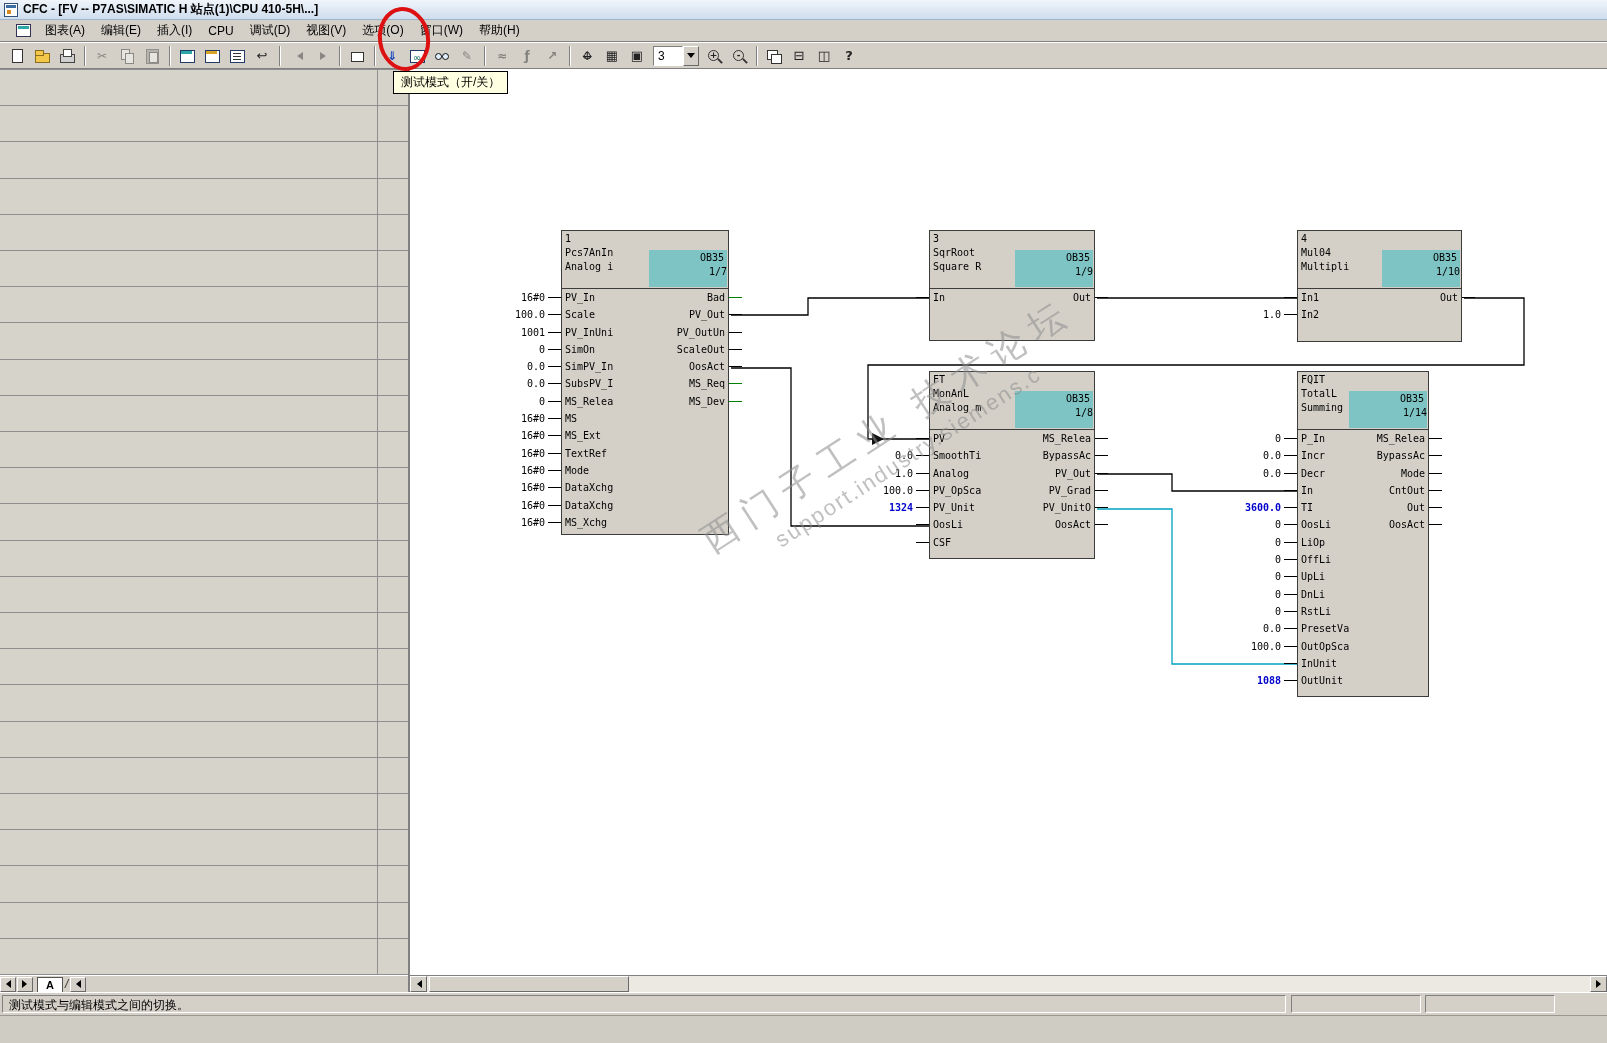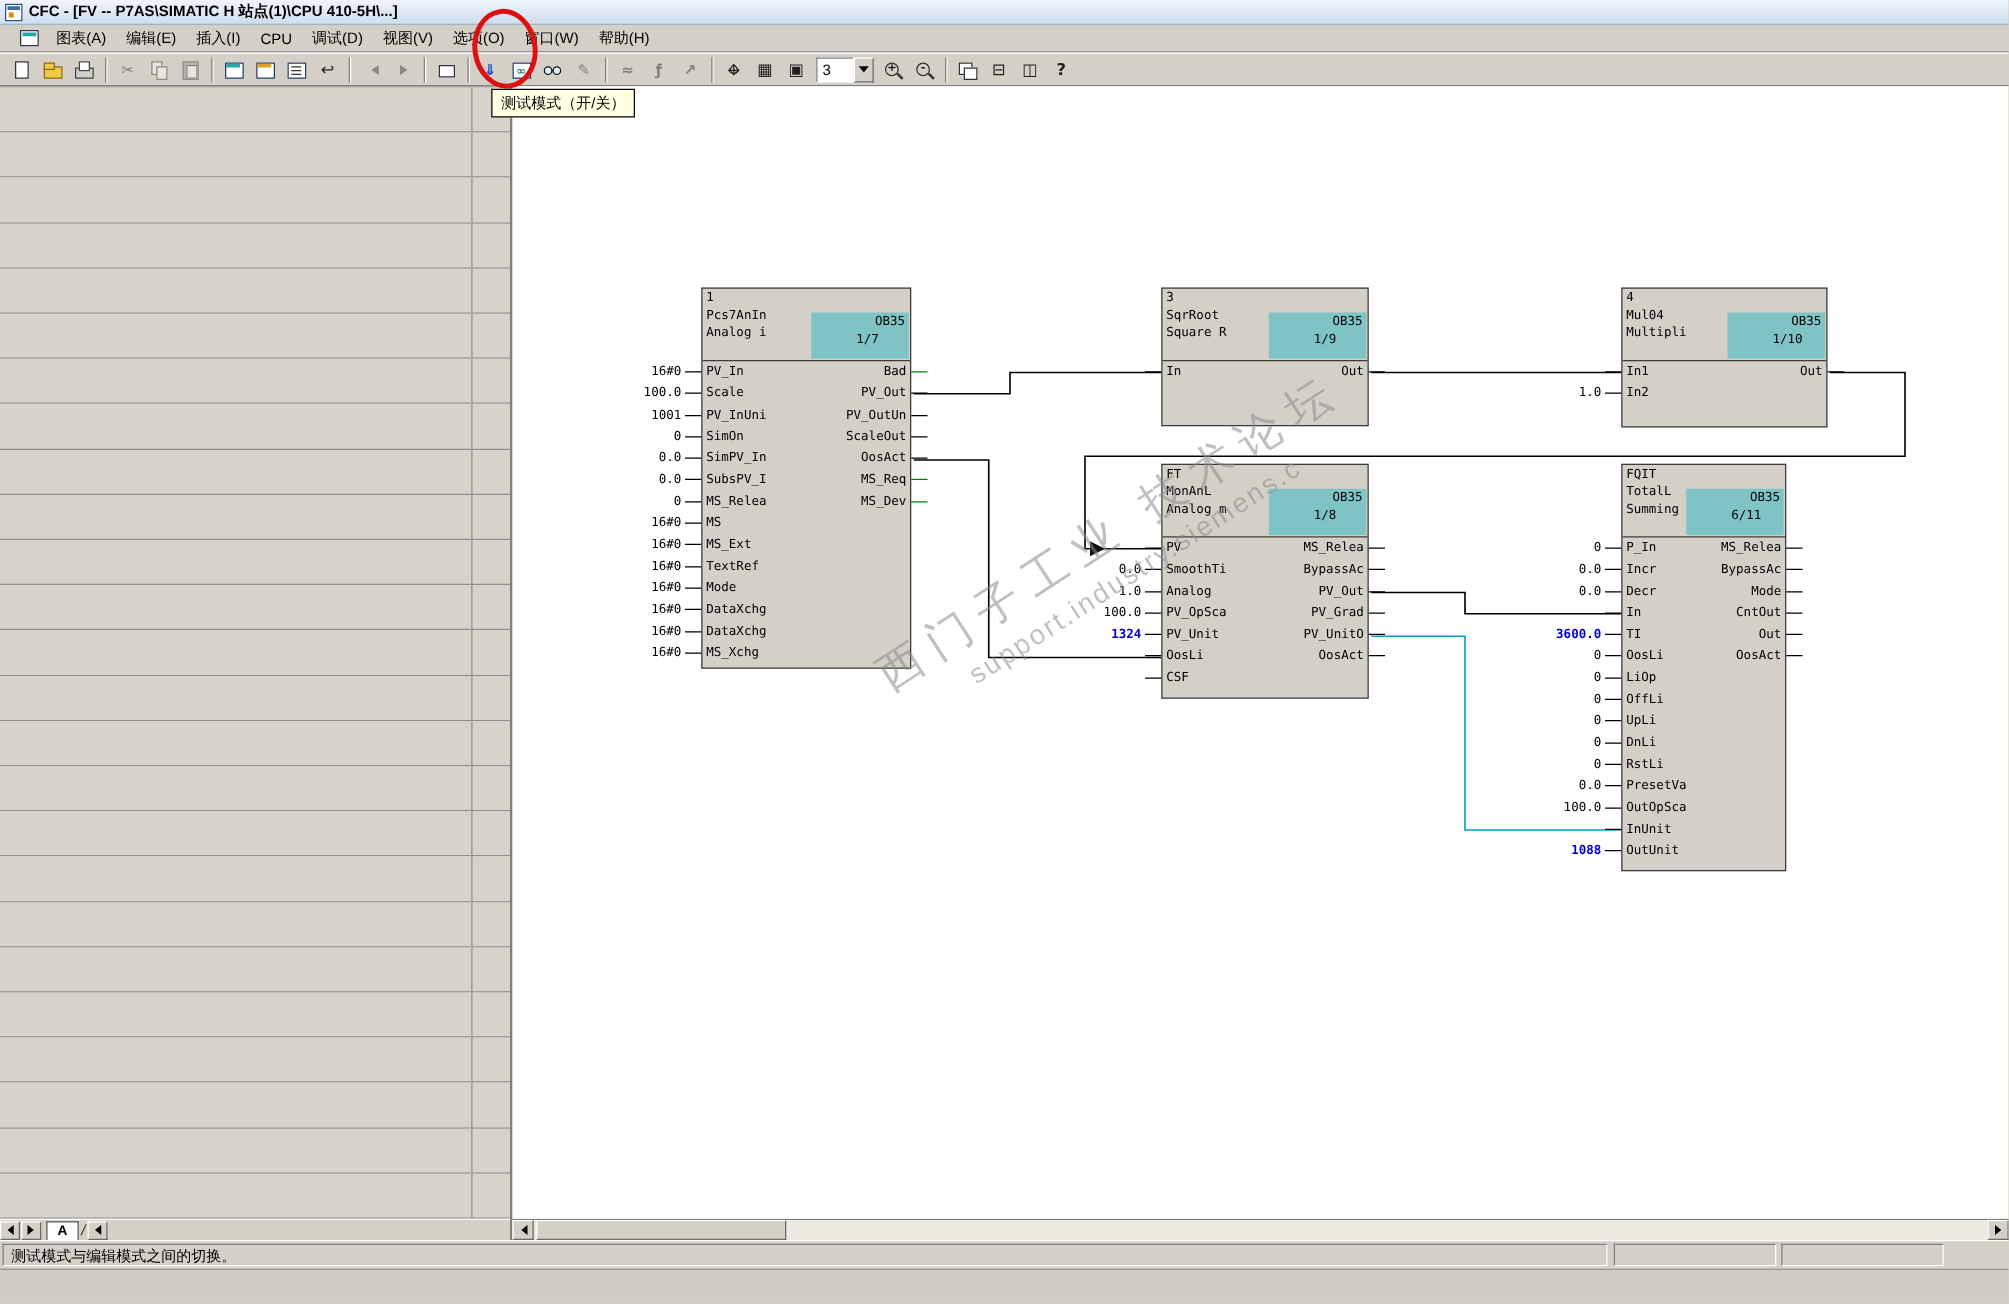--- a/index.html
+++ b/index.html
@@ -100,21 +100,21 @@
 
   .canvas-col { flex:1; display:flex; flex-direction:column; }
   .canvas { position:relative; width:1197px; height:906px; background:#fff; overflow:hidden; }
 
   
   .block { position:absolute; border:1px solid #3c3c3c; background:#d4d0c8; font:10px "DejaVu Sans Mono",monospace; color:#000; z-index:10; }
   .blk-head { position:relative; height:58px; border-bottom:1px solid #3c3c3c; }
   .hl { height:14px; line-height:14px; padding:1px 0 0 3px; white-space:nowrap; }
   .task-box { position:absolute; right:1px; top:19px; width:78px; height:37px; background:#7fc4c4;padding-left:36px; }
   .task-name { text-align:right; padding:2px 3px 0 0; height:16px; }
-  .task-sched { text-align:left; height:15px; }
+  .task-sched { text-align:right; height:15px; }
   .blk-body { position:relative; padding:0 0 3px 0; }
   .pin-row { position:relative; height:17.3px; }
   .pin { position:absolute; top:0; line-height:17.3px; white-space:nowrap; }
   .pin-in { left:3px; }
   .pin-out { right:3px; }
   .stub { position:absolute; top:8px; width:13px; height:1px; }
   .stub-in { left:-14px; }
   .stub-out { right:-14px; }
   .pin-val { position:absolute; top:0; right:calc(100% + 17px); line-height:17.3px; white-space:nowrap; color:#000; }
   .pin-val.blue { color:#0000cc;font-weight:bold; }
@@ -605,21 +605,21 @@
               </div>
             </div>
           </div>
           <div class="block" style="left: 887px; top: 302px; width: 132px;">
             <div class="blk-head">
               <div class="hl">FQIT</div>
               <div class="hl">TotalL</div>
               <div class="hl">Summing</div>
               <div class="task-box" style="background: rgb(127, 196, 196);">
                 <div class="task-name">OB35</div>
-                <div class="task-sched">6/11</div>
+                <div class="task-sched">1/14</div>
               </div>
             </div>
             <div class="blk-body" style="padding-bottom: 7px;">
               <div class="pin-row">
                 <span class="stub stub-in" style="background: rgb(0, 0, 0);"></span>
                 <span class="pin pin-in">P_In</span>
                 <span class="pin-val">0</span>
                 <span class="stub stub-out" style="background: rgb(0, 0, 0);"></span>
                 <span class="pin pin-out">MS_Relea</span>
               </div>

